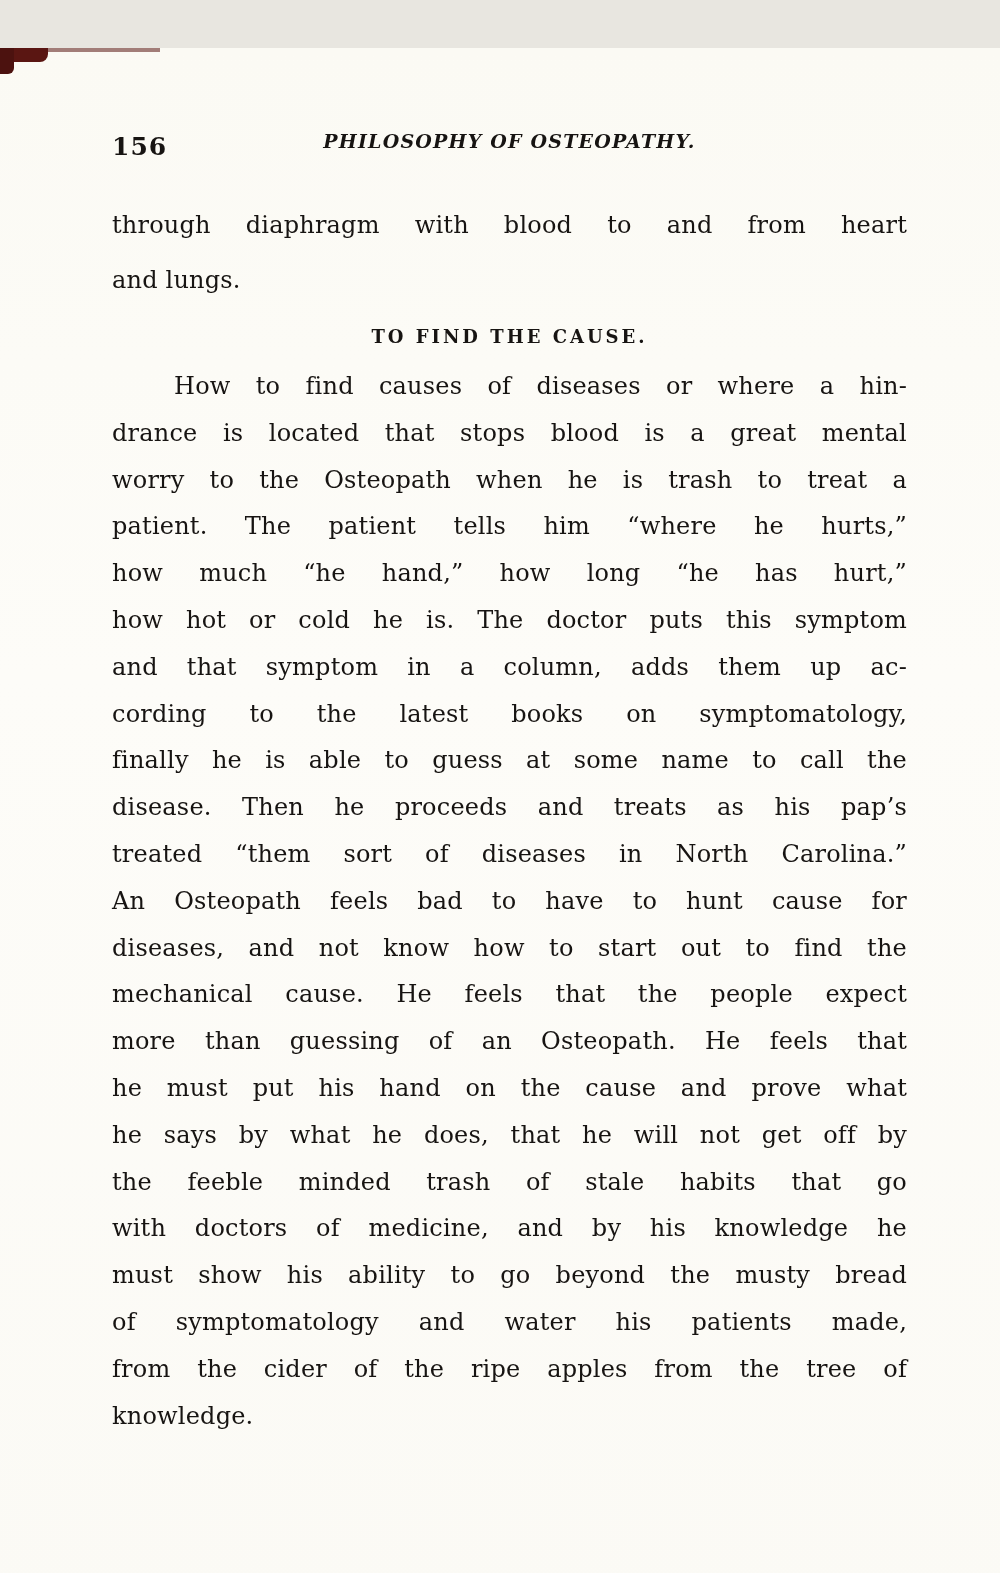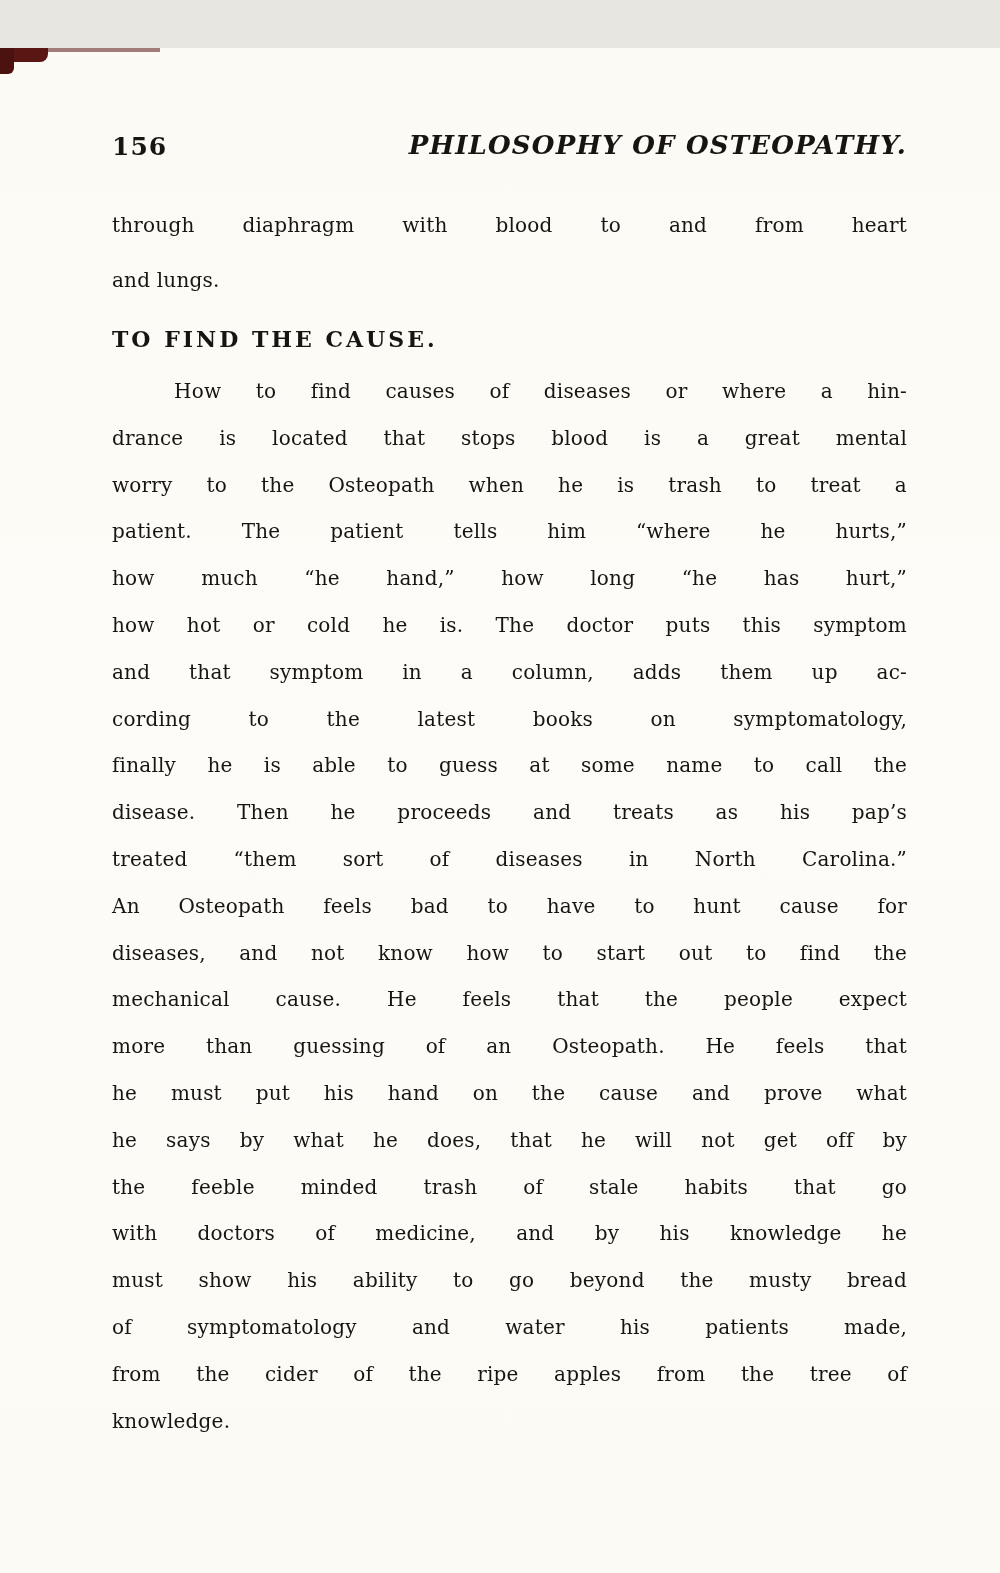--- a/index.html
+++ b/index.html
@@ -56,54 +56,54 @@
   .page-num {
     position: absolute;
     left: 0;
     top: 2px;
     font-size: 25px;
     font-weight: bold;
     letter-spacing: 1px;
   }
   .running-title {
     display: block;
-    text-align: right;
-    font-size: 26px;
+    text-align: center;
+    font-size: 19px;
     font-weight: bold;
     font-style: italic;
     letter-spacing: 1.2px;
   }
 
   
   .text-block {
     position: absolute;
     top: 150px;
     left: 112px;
     width: 795px;
   }
   .para .line {
-    font-size: 20px;
+    font-size: 24px;
     line-height: 46.8px;
     text-align: justify;
     text-align-last: justify;
     letter-spacing: 0.2px;
   }
   .para .line.last {
     text-align-last: left;
   }
   .para-continuation .line {
     line-height: 55px;
   }
   .indent-first .line:first-child {
     text-indent: 62px;
   }
   .section-heading {
     margin: 18px 0 16px 0;
-    text-align: left;
-    font-size: 22px;
+    text-align: center;
+    font-size: 18px;
     font-weight: bold;
     letter-spacing: 3px;
     font-style: normal;
   }
 </style>
 </head>
 <body>
 
 <div class="page">
 

